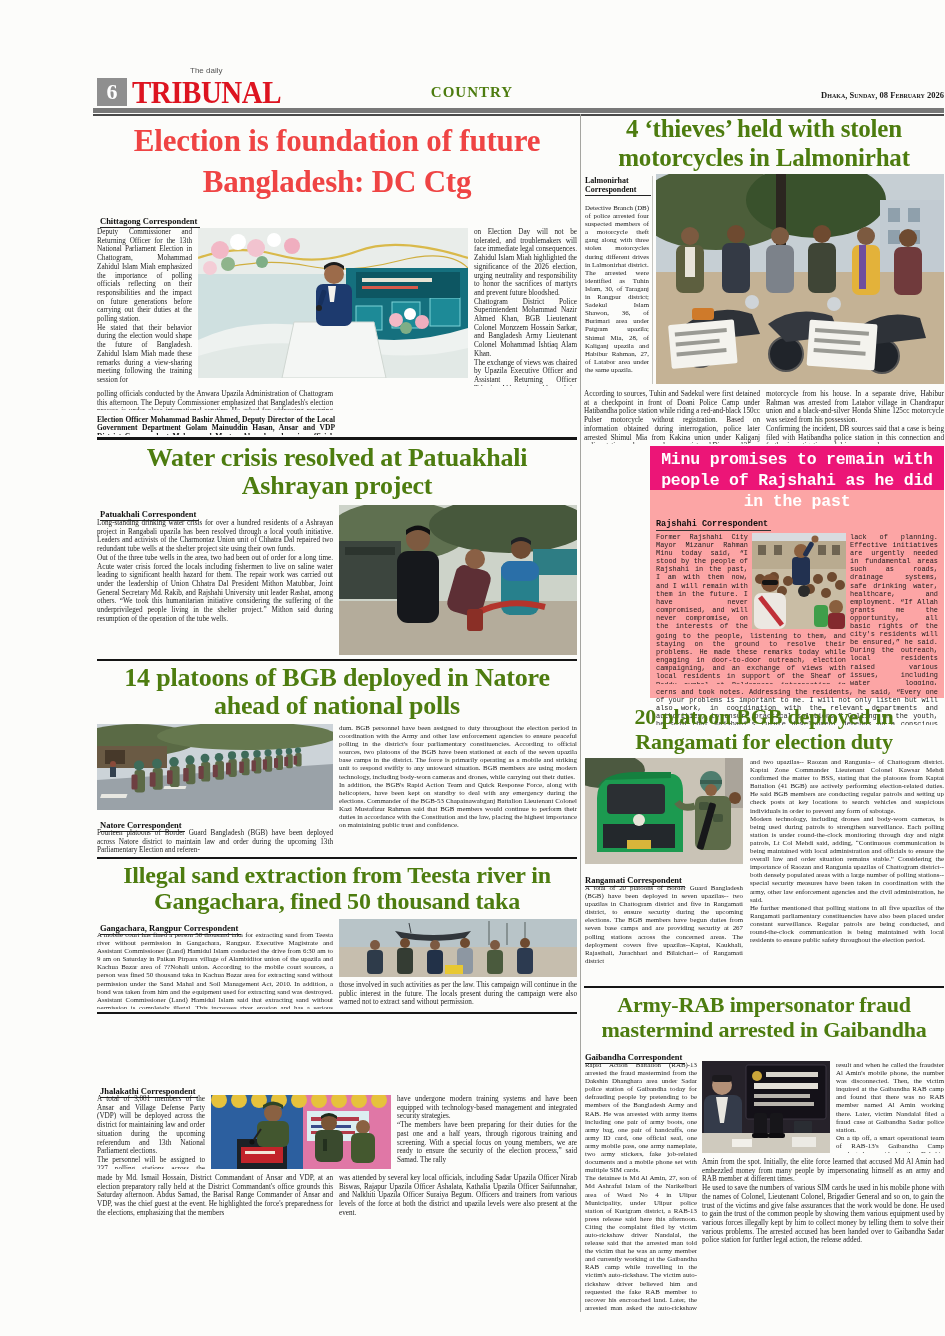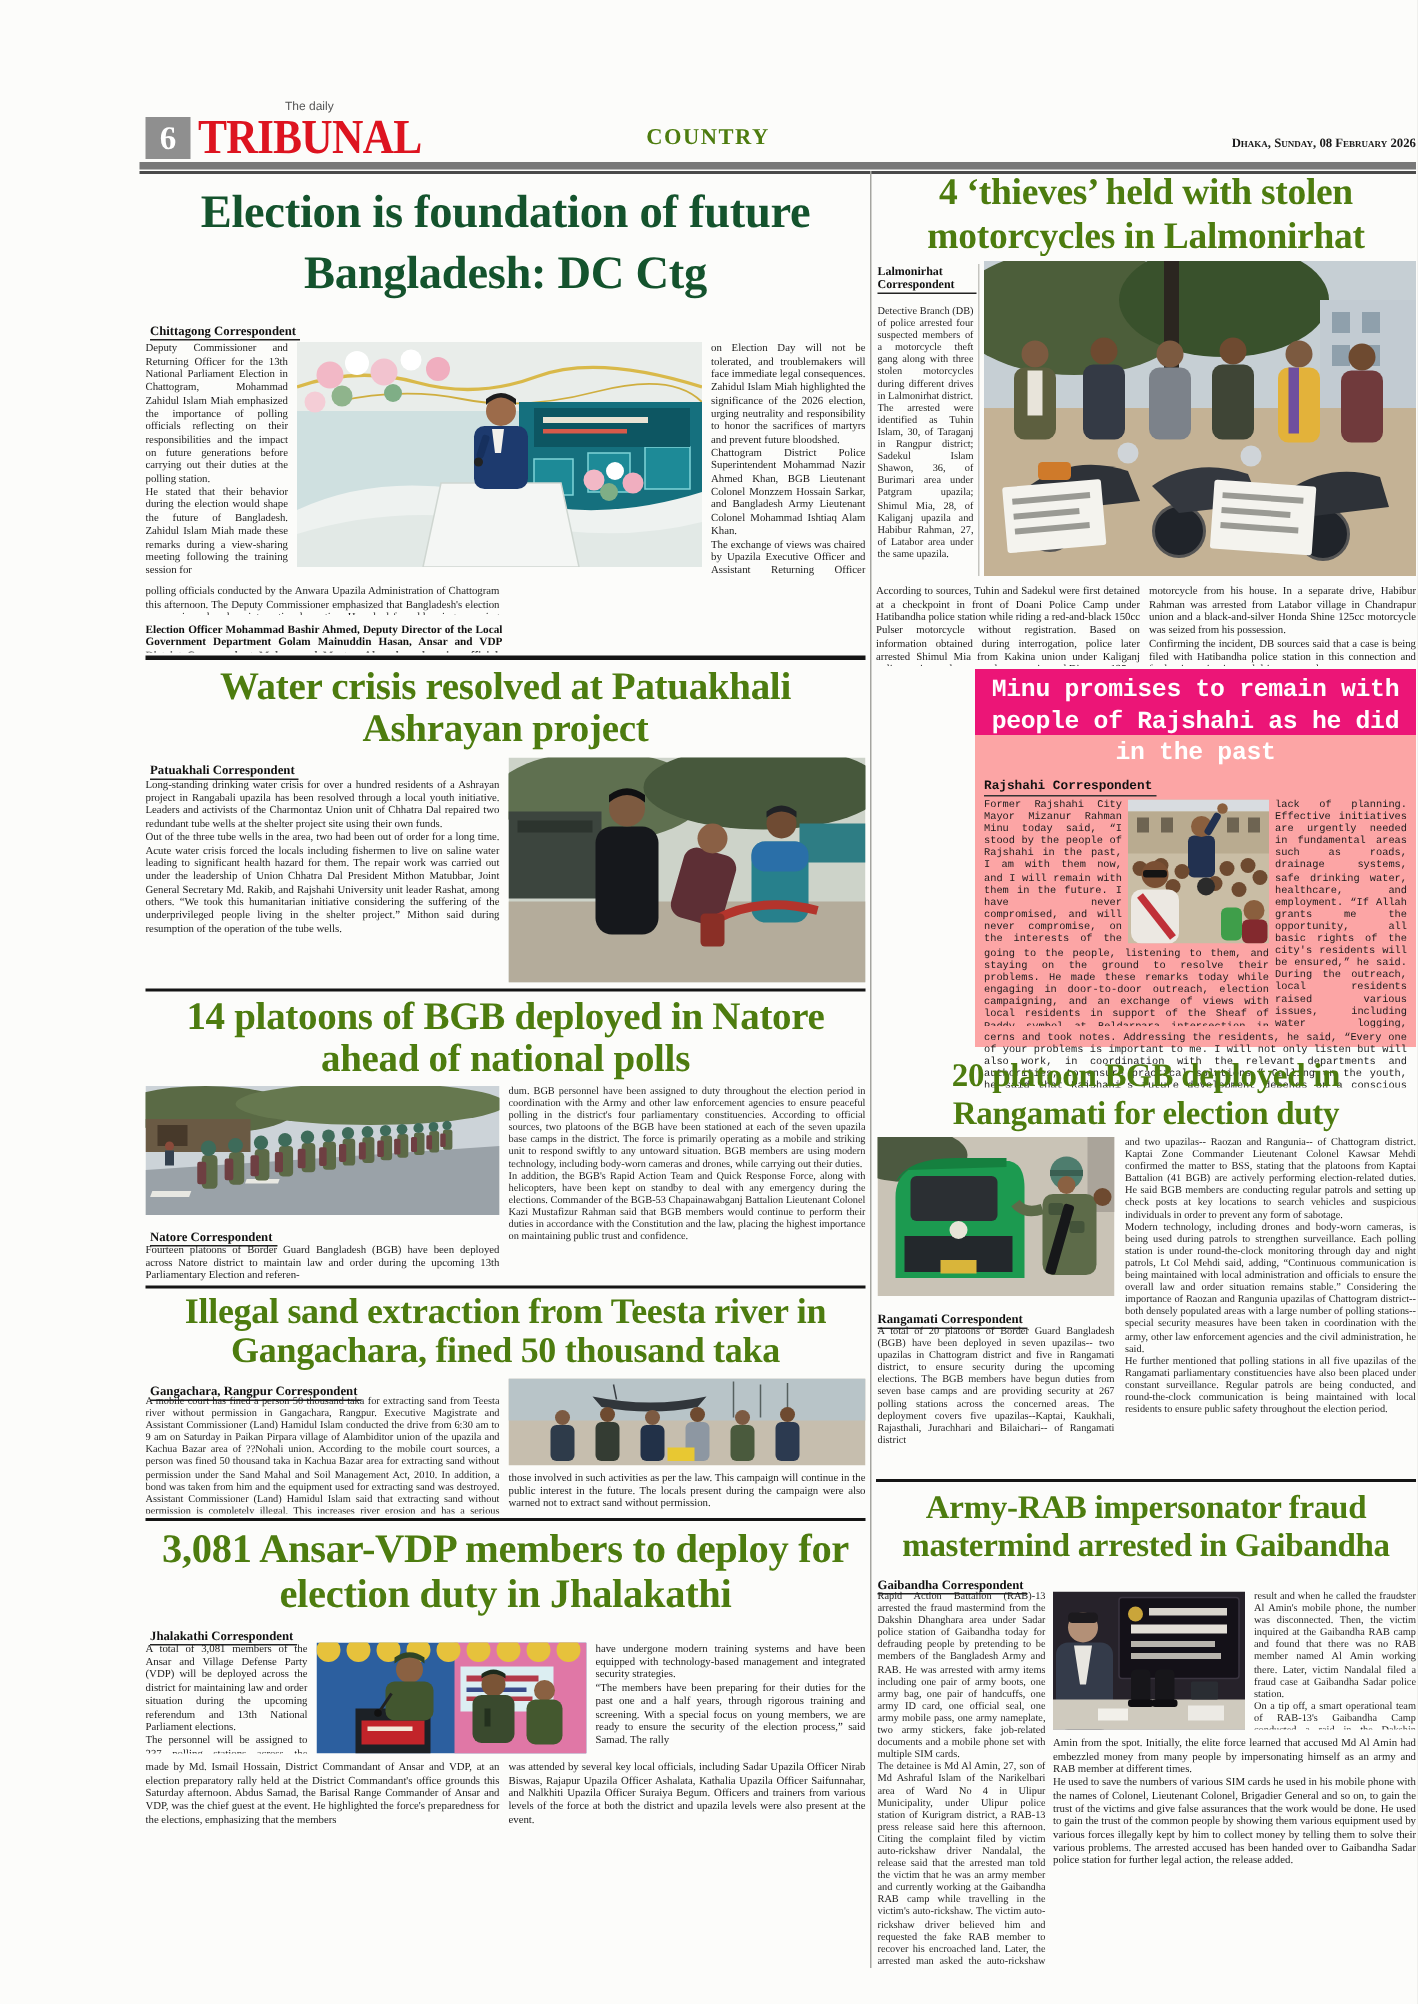--- a/index.html
+++ b/index.html
@@ -1,20 +1,20 @@
 <!DOCTYPE html>
 <html><head>
 <meta charset="utf-8">
 <style>
   html,body{margin:0;padding:0;background:#e8e8e4;}
   .page{position:relative;width:945px;height:1336px;background:#fcfcfa;margin:0 auto;
         font-family:"Liberation Serif",serif;color:#1a1a1a;overflow:hidden;}
   .abs{position:absolute;}
   .headline{font-weight:bold;text-align:center;color:#4d7c0f;letter-spacing:-0.2px;}
-  .headline.red{color:#14532d;}
+  .headline.red{color:#ef4444;}
   .byline{font-size:8.5px;font-weight:bold;color:#111;border-bottom:1px solid #222;
           display:inline-block;padding:0 3px 1px 0;}
   .body-text{font-size:7.2px;line-height:8.7px;text-align:justify;white-space:pre-line;
              overflow:hidden;color:#1c1c1c;}
   .body-sm{font-size:6.9px;line-height:8.1px;}
   .cols{display:flex;gap:6px;}
   .rule{background:#151515;}
   .vrule{background:#a5a5a0;}
   .photo{display:block;}
   .caption-bold{font-weight:bold;color:#101010;}
@@ -190,21 +190,20 @@
       <circle cx="156" cy="26" r="5" fill="#7c5a42"></circle>
         <rect x="148" y="31" width="16" height="24" rx="4" fill="#4a5a3d"></rect>
       <circle cx="186" cy="24" r="5" fill="#6e4a30"></circle>
         <rect x="178" y="29" width="16" height="26" rx="4" fill="#2c3a50"></rect>
     </g>
     <rect x="106" y="46" width="18" height="9" fill="#e8c832"></rect>
   </svg>
   <div class="abs body-text" style="left:339px;top:981px;width:238px;height:28px;">those involved in such activities as per the law. This campaign will continue in the public interest in the future. The locals present during the campaign were also warned not to extract sand without permission.</div>
   <div class="abs rule" style="left:97px;top:1012px;width:480px;height:2px;"></div>
 
-  <div class="abs headline" style="left:97px;top:1017px;width:480px;font-size:27px;line-height:30px;">3,081 Ansar-VDP members to deploy for election duty in Jhalakathi</div>
   <div class="abs" style="left:100px;top:1080px;">
     <span class="byline">Jhalakathi Correspondent</span>
   </div>
   <div class="abs cols" style="left:97px;top:1095px;width:480px;height:74px;">
     <div class="body-text" style="width:108px;height:74px;">A total of 3,081 members of the Ansar and Village Defense Party (VDP) will be deployed across the district for maintaining law and order situation during the upcoming referendum and 13th National Parliament elections.
 The personnel will be assigned to 237 polling stations across the district's four upazilas to ensure a smooth and secure election process. The announcement was</div>
     <svg class="photo" width="180" height="74" viewBox="0 0 180 74" preserveAspectRatio="none">
       <rect width="180" height="74" fill="#2c5f9f"></rect>
       <rect x="92" width="88" height="74" fill="#e077a6"></rect>
       <g fill="#e6c23c">

